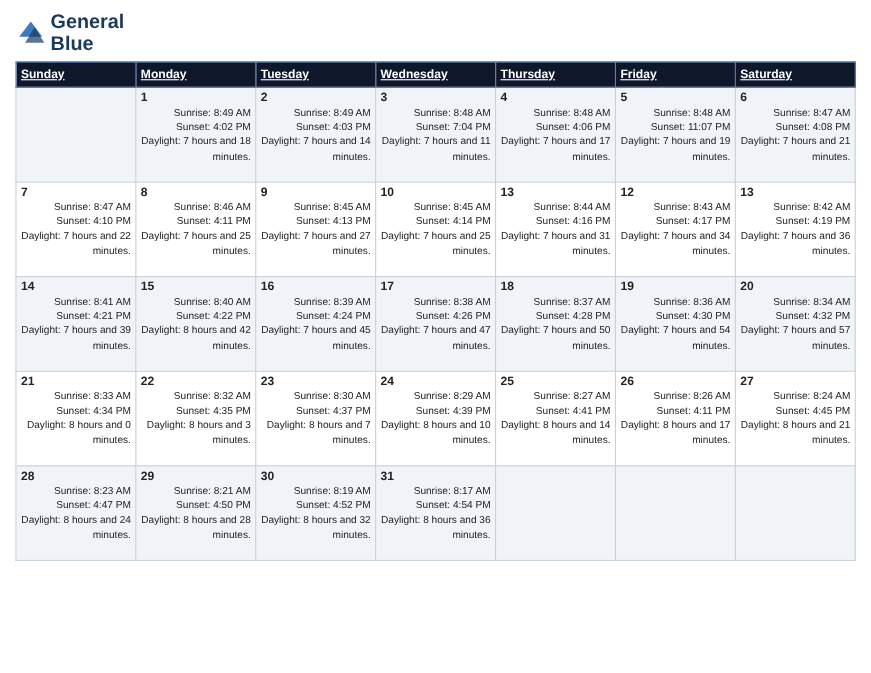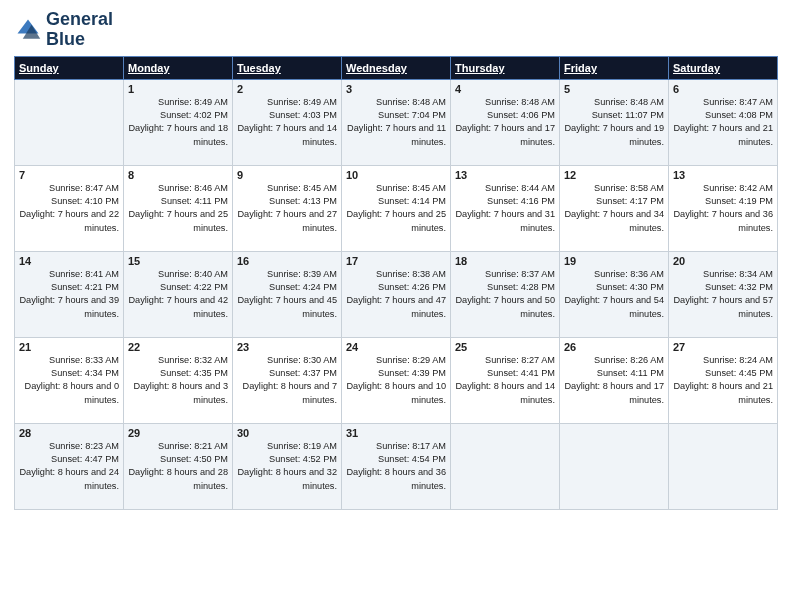--- a/index.html
+++ b/index.html
@@ -167,35 +167,35 @@
           <td>
             <span class="day-number">10</span>
             <div class="cell-content"><span>Sunrise: 8:45 AM</span><br><span>Sunset: 4:14 PM</span><br><span>Daylight: 7 hours and 25 minutes.</span></div>
           </td>
           <td>
             <span class="day-number">13</span>
             <div class="cell-content"><span>Sunrise: 8:44 AM</span><br><span>Sunset: 4:16 PM</span><br><span>Daylight: 7 hours and 31 minutes.</span></div>
           </td>
           <td>
             <span class="day-number">12</span>
-            <div class="cell-content"><span>Sunrise: 8:58 AM</span><br><span>Sunset: 4:17 PM</span><br><span>Daylight: 7 hours and 34 minutes.</span></div>
+            <div class="cell-content"><span>Sunrise: 8:43 AM</span><br><span>Sunset: 4:17 PM</span><br><span>Daylight: 7 hours and 34 minutes.</span></div>
           </td>
           <td>
             <span class="day-number">13</span>
             <div class="cell-content"><span>Sunrise: 8:42 AM</span><br><span>Sunset: 4:19 PM</span><br><span>Daylight: 7 hours and 36 minutes.</span></div>
           </td>
         </tr>
         <tr>
           <td>
             <span class="day-number">14</span>
             <div class="cell-content"><span>Sunrise: 8:41 AM</span><br><span>Sunset: 4:21 PM</span><br><span>Daylight: 7 hours and 39 minutes.</span></div>
           </td>
           <td>
             <span class="day-number">15</span>
-            <div class="cell-content"><span>Sunrise: 8:40 AM</span><br><span>Sunset: 4:22 PM</span><br><span>Daylight: 7 hours and 42 minutes.</span></div>
+            <div class="cell-content"><span>Sunrise: 8:40 AM</span><br><span>Sunset: 4:22 PM</span><br><span>Daylight: 8 hours and 42 minutes.</span></div>
           </td>
           <td>
             <span class="day-number">16</span>
             <div class="cell-content"><span>Sunrise: 8:39 AM</span><br><span>Sunset: 4:24 PM</span><br><span>Daylight: 7 hours and 45 minutes.</span></div>
           </td>
           <td>
             <span class="day-number">17</span>
             <div class="cell-content"><span>Sunrise: 8:38 AM</span><br><span>Sunset: 4:26 PM</span><br><span>Daylight: 7 hours and 47 minutes.</span></div>
           </td>
           <td>

